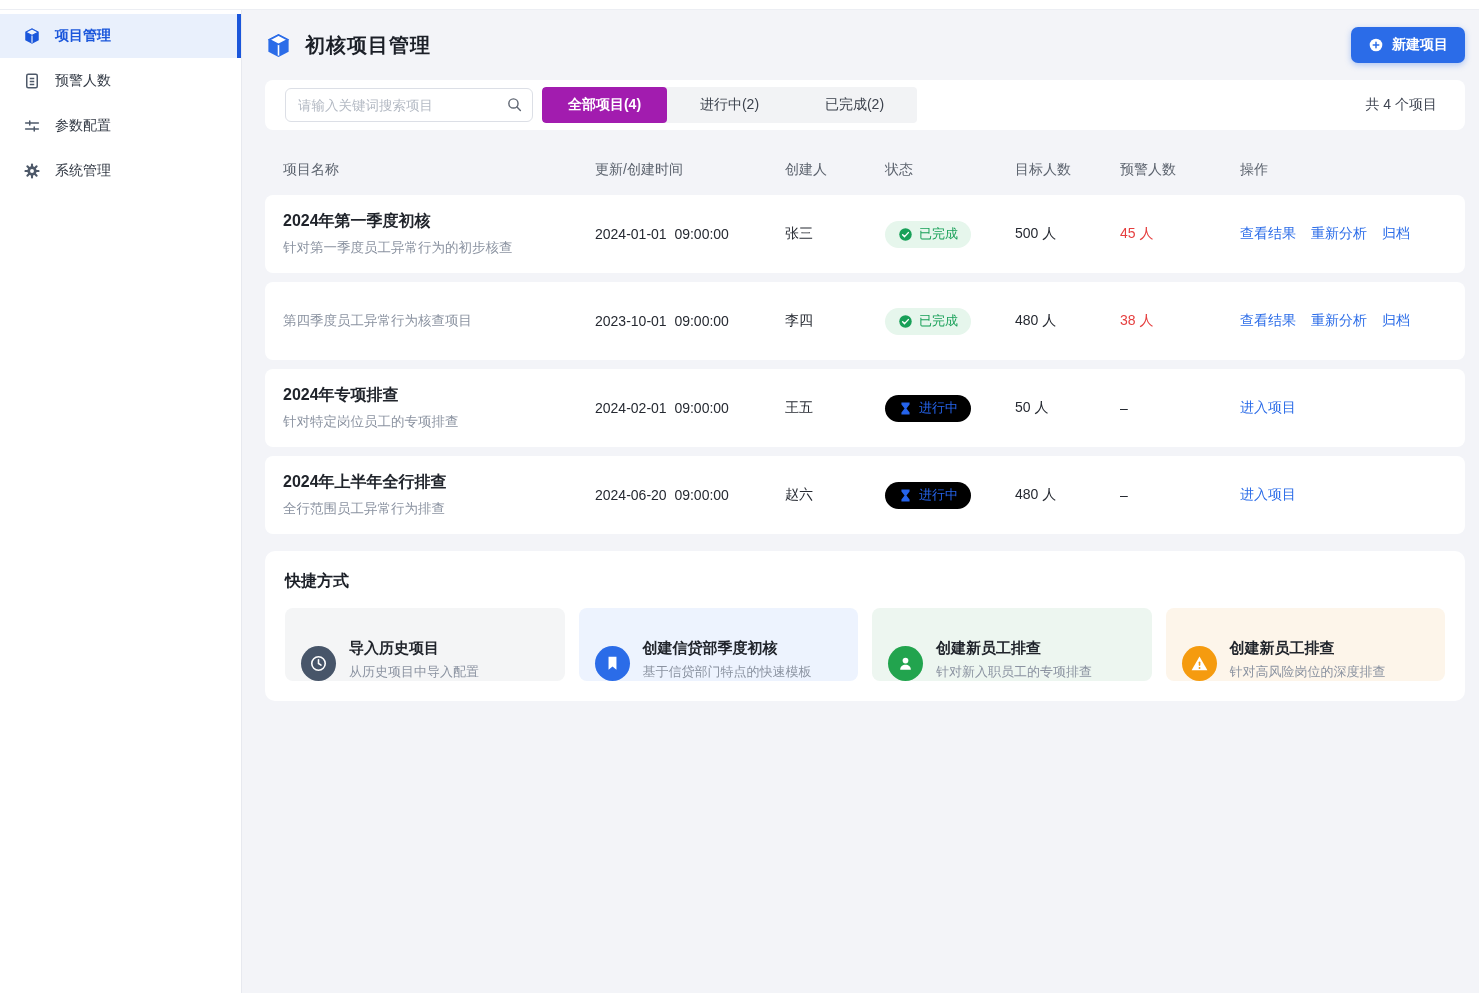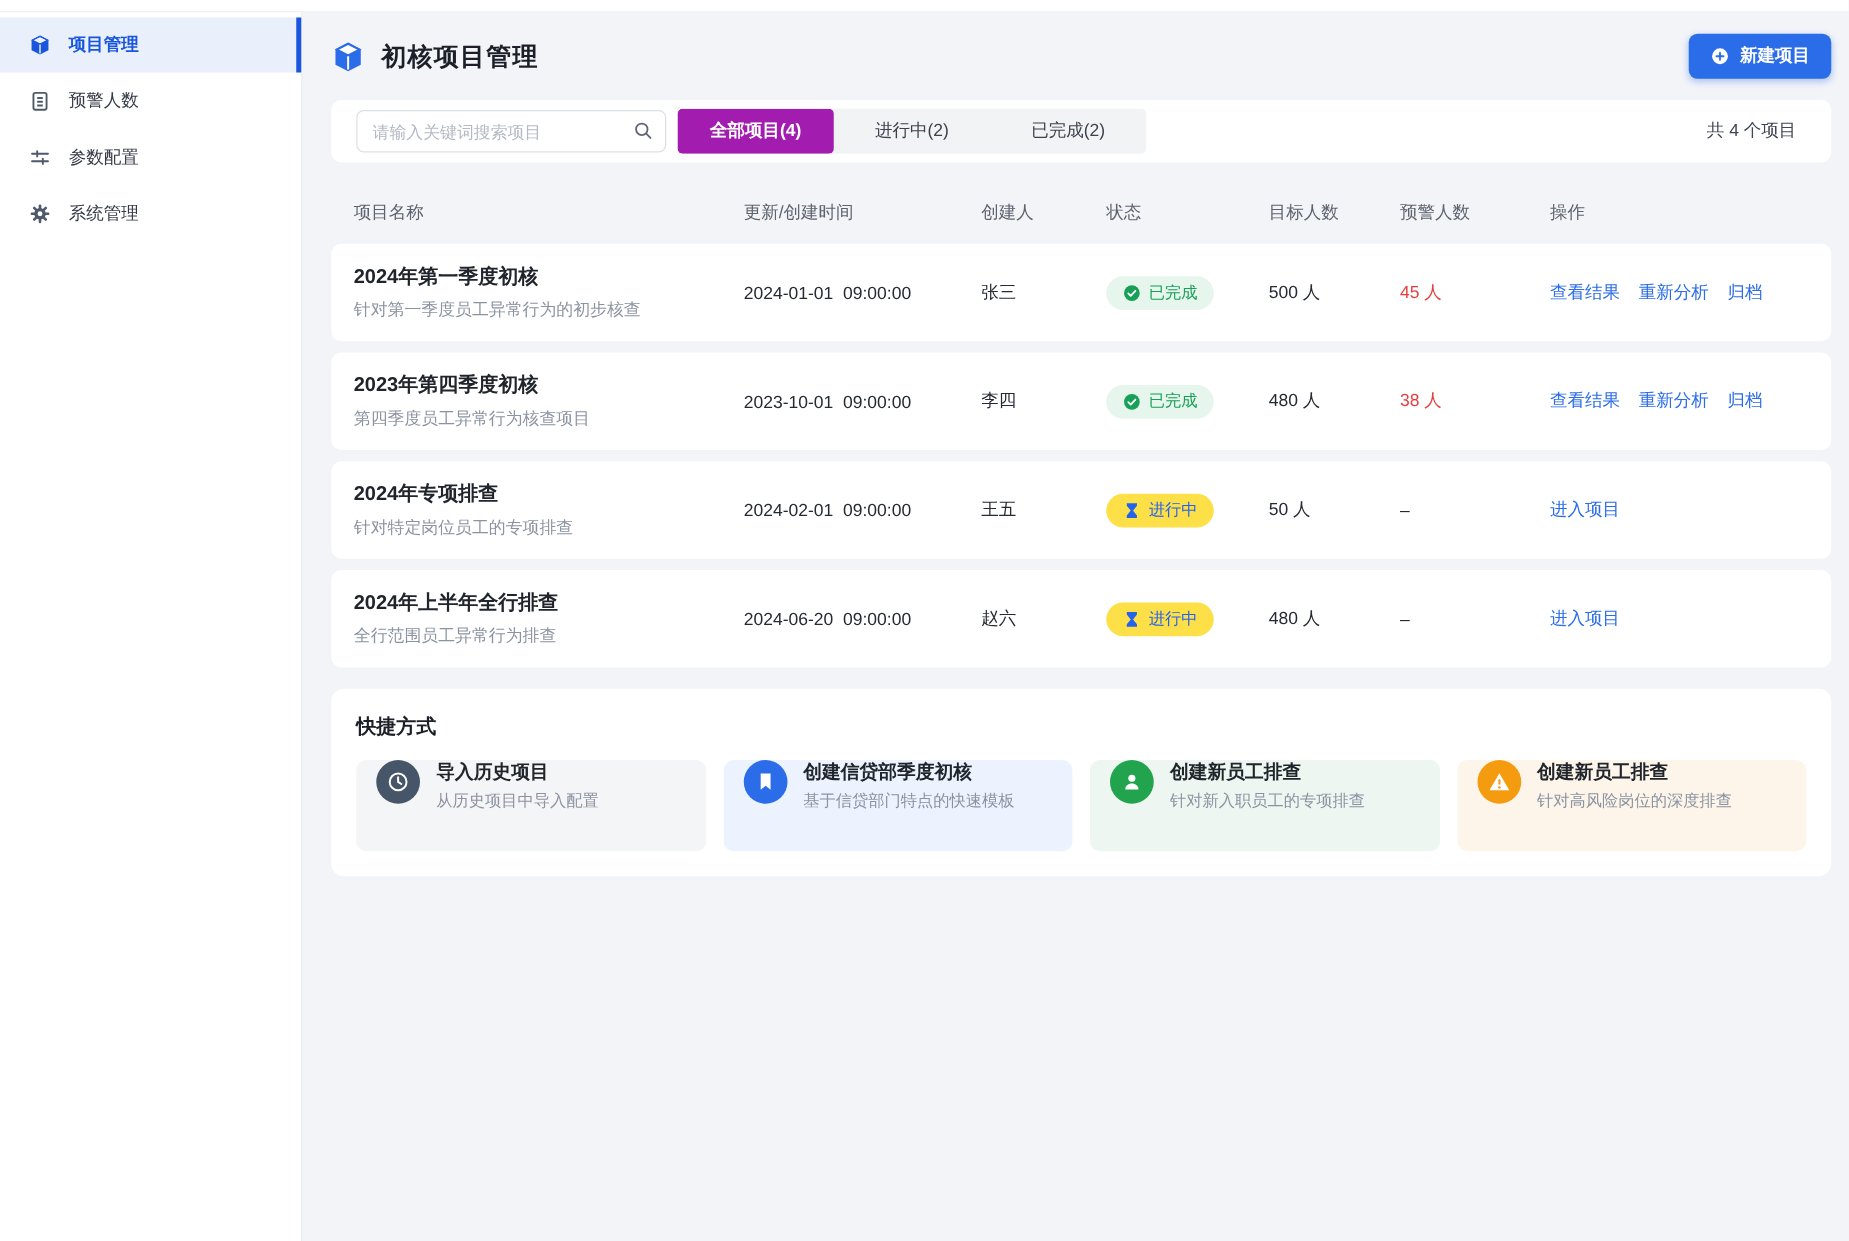--- a/index.html
+++ b/index.html
@@ -55,29 +55,29 @@
   .col-warning { width:120px; }
   .col-actions { flex:1; display:flex; gap:15px; }
 
   .row-card { height:78px; background:#fff; border-radius:8px; margin-bottom:9px; display:flex; align-items:center;
               padding:0 18px; font-size:14px; }
   .row-title { font-size:16px; font-weight:bold; color:#20242b; margin-bottom:7px; }
   .row-desc { font-size:13.5px; color:#8b93a1; }
   .badge { display:inline-flex; align-items:center; gap:6px; height:27px; padding:0 13px; border-radius:14px; font-size:13px; }
   .badge svg { width:15px; height:15px; }
   .badge.completed { background:#e6f6ec; color:#18a058; }
-  .badge.in-progress { background:#fde047; color:#2563eb; }
+  .badge.in-progress { background:#000000; color:#2563eb; }
   .warn { color:#e53e3e; }
   .link { color:#2b6ce8; cursor:pointer; text-decoration:none; }
 
   
   .shortcuts { margin-top:17px; background:#fff; border-radius:10px; padding:20px; }
   .sc-title { font-size:16px; font-weight:bold; color:#1b1f27; }
   .sc-row { display:flex; gap:14px; margin-top:16px; }
-  .sc-card { flex:1; height:73px; border-radius:8px; display:flex; align-items:flex-start; padding:0 16px; cursor:pointer; }
+  .sc-card { flex:1; height:73px; border-radius:8px; display:flex; align-items:flex-end; padding:0 16px; cursor:pointer; }
   .sc-circle { width:35px; height:35px; border-radius:50%; display:flex; align-items:center; justify-content:center;
                margin-right:13px; flex-shrink:0; }
   .sc-circle svg { width:19px; height:19px; }
   .sc-card-title { font-size:15px; font-weight:bold; color:#20242b; margin-bottom:5px; }
   .sc-card-desc { font-size:13px; color:#8b93a1; }
 </style>
 </head>
 <body>
 
 <div class="top-strip"></div>
@@ -204,21 +204,20 @@
       <div class="col-warning warn">45 人</div>
       <div class="col-actions">
         <a class="link">查看结果</a>
         <a class="link">重新分析</a>
         <a class="link">归档</a>
       </div>
     </div>
 
     <div class="row-card">
       <div class="col-name">
-        <div class="row-title">2023年第四季度初核</div>
         <div class="row-desc">第四季度员工异常行为核查项目</div>
       </div>
       <div class="col-time">2023-10-01  09:00:00</div>
       <div class="col-creator">李四</div>
       <div class="col-status">
         <span class="badge completed">
           <span style="display:flex">
               <svg viewBox="0 0 24 24">
                 <circle cx="12" cy="12" r="10" fill="#18a058"></circle>
                 <path d="M7.4 12.3l3.1 3.1 6-6.4" stroke="#fff" stroke-width="2.3" fill="none" stroke-linecap="round" stroke-linejoin="round"></path>

